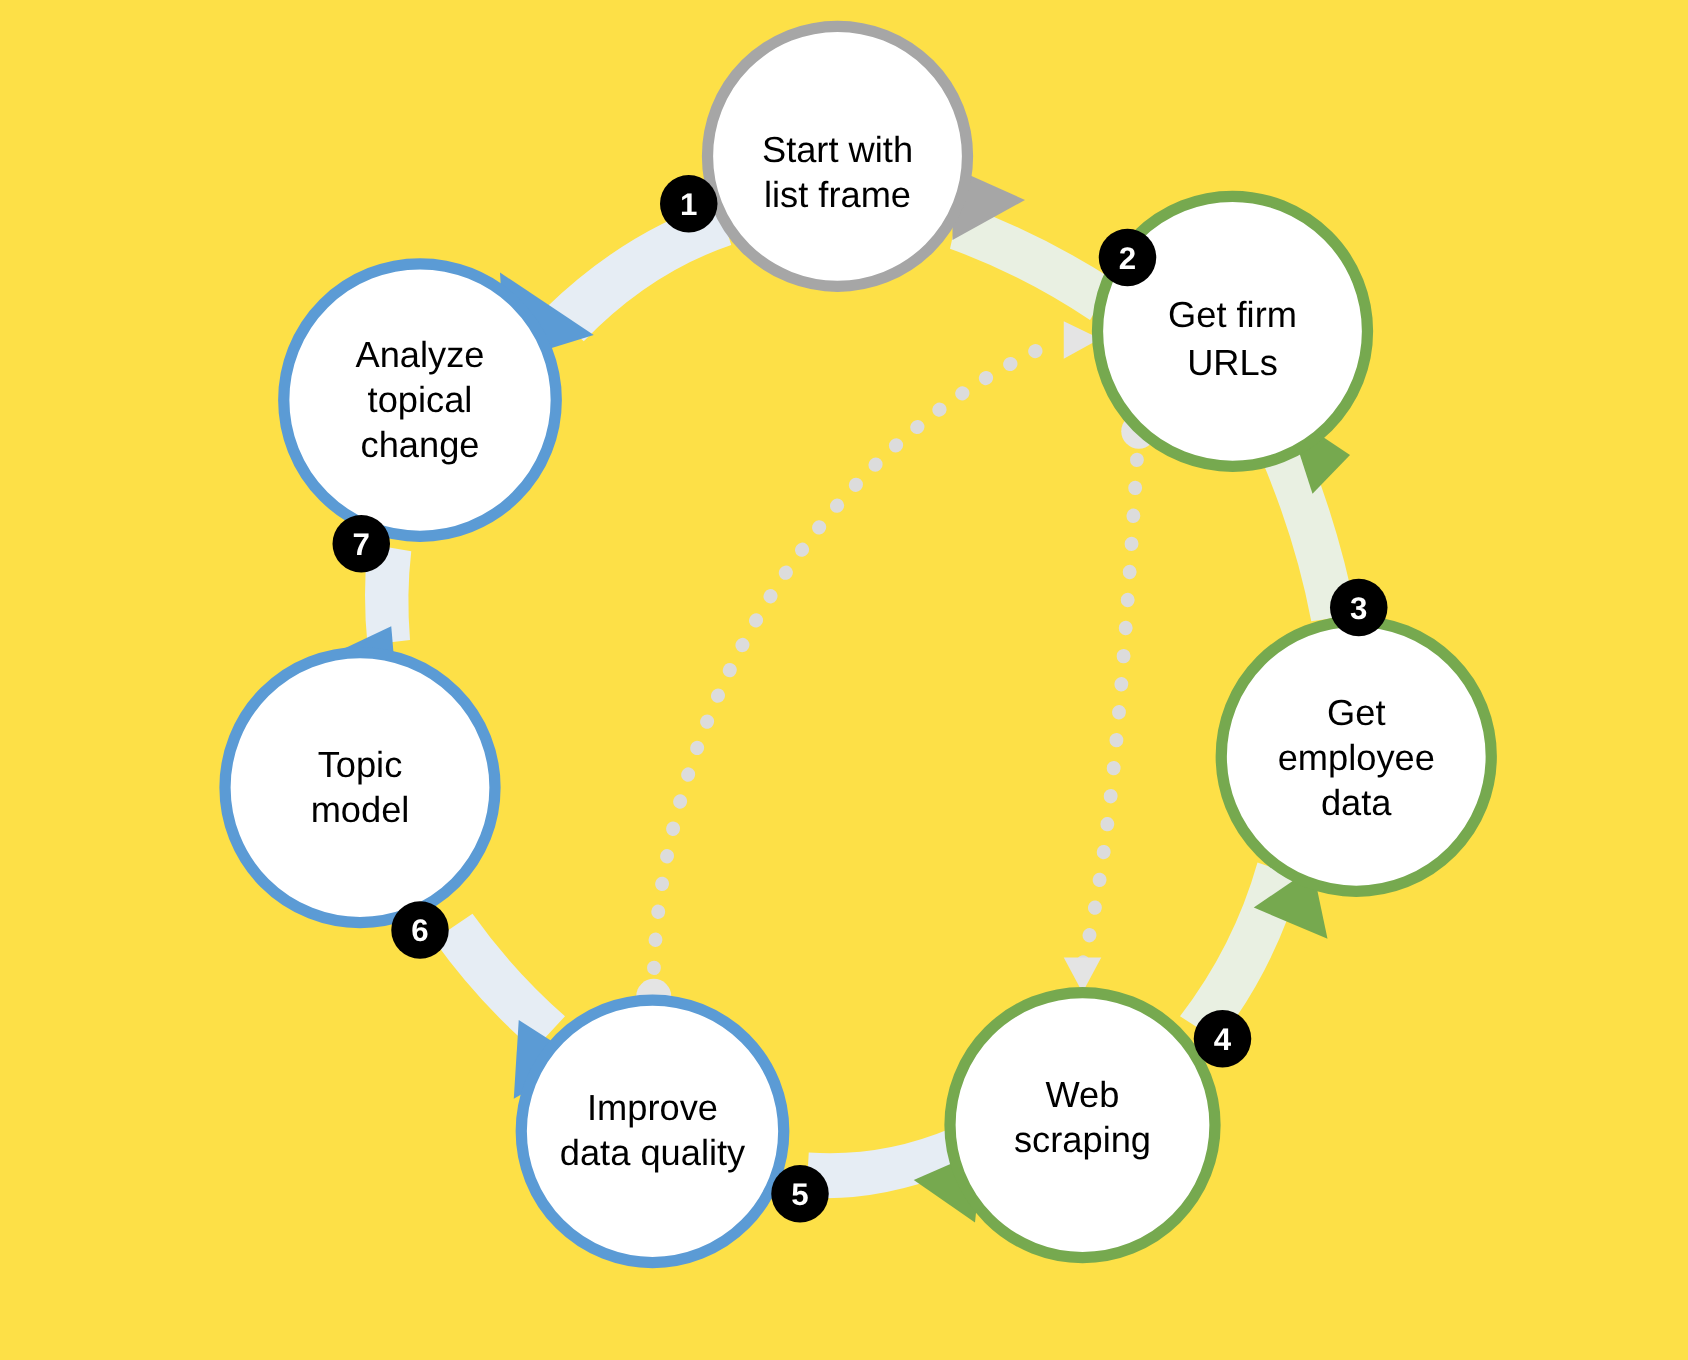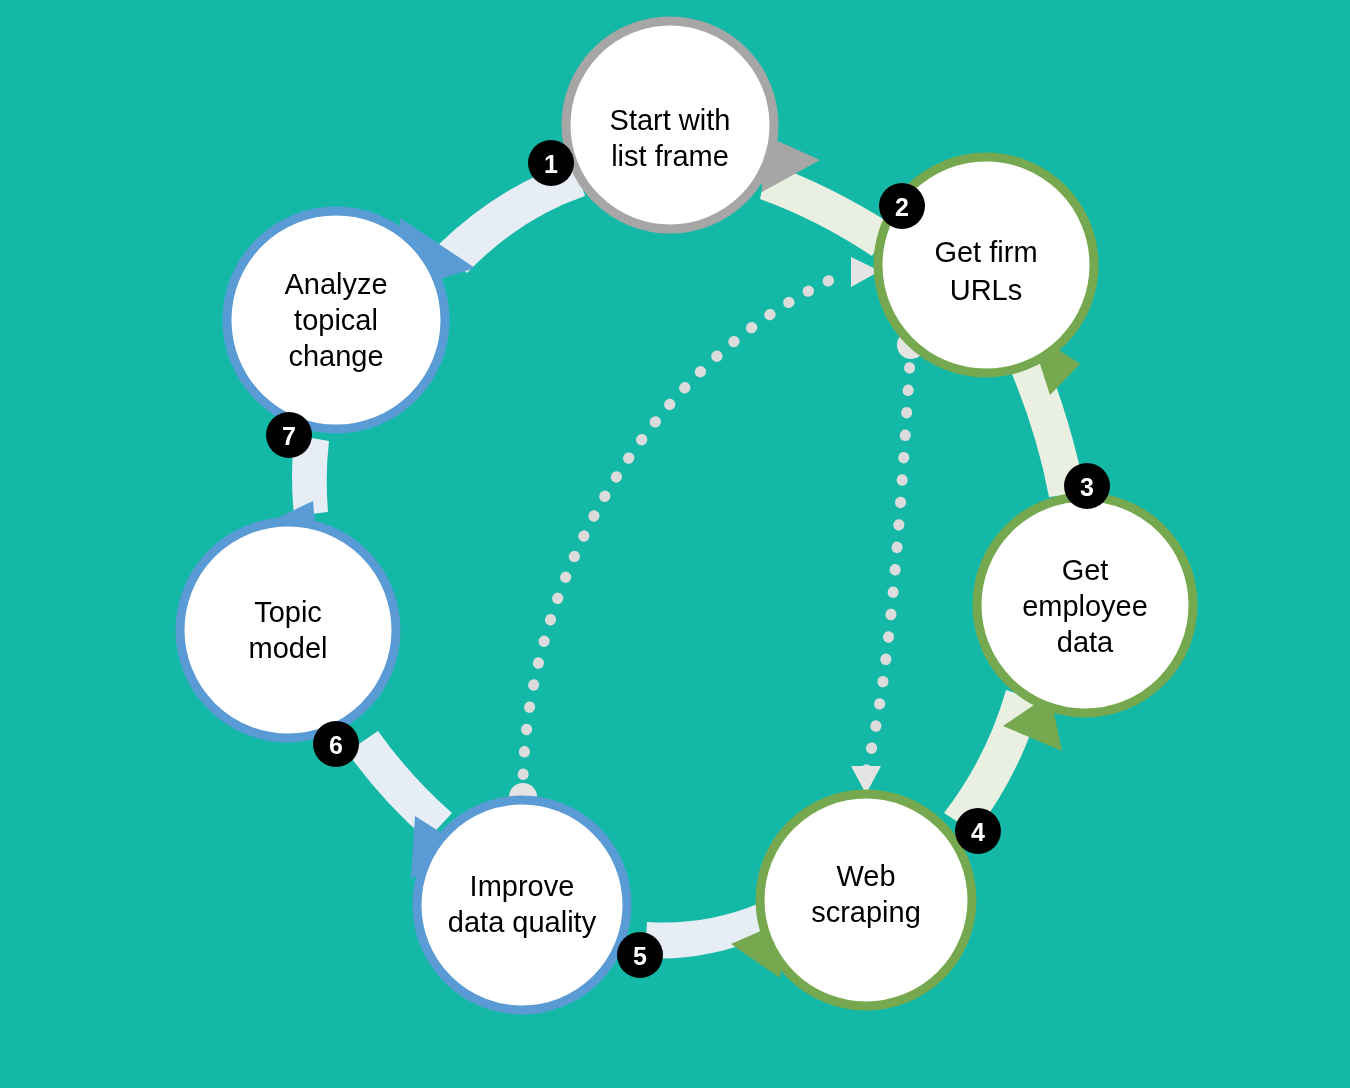--- a/index.html
+++ b/index.html
@@ -10,21 +10,21 @@
   body {
     width: 1350px;
     height: 1088px;
     font-family: "Liberation Sans", sans-serif;
     overflow: hidden;
   }
   #diagram-root {
     position: relative;
     width: 1350px;
     height: 1088px;
-    background: #14b8a6;
+    background: #fde047;
   }
   svg.canvas {
     position: absolute;
     top: 0;
     left: 0;
     width: 1350px;
     height: 1088px;
     display: block;
   }
   .node-label {

